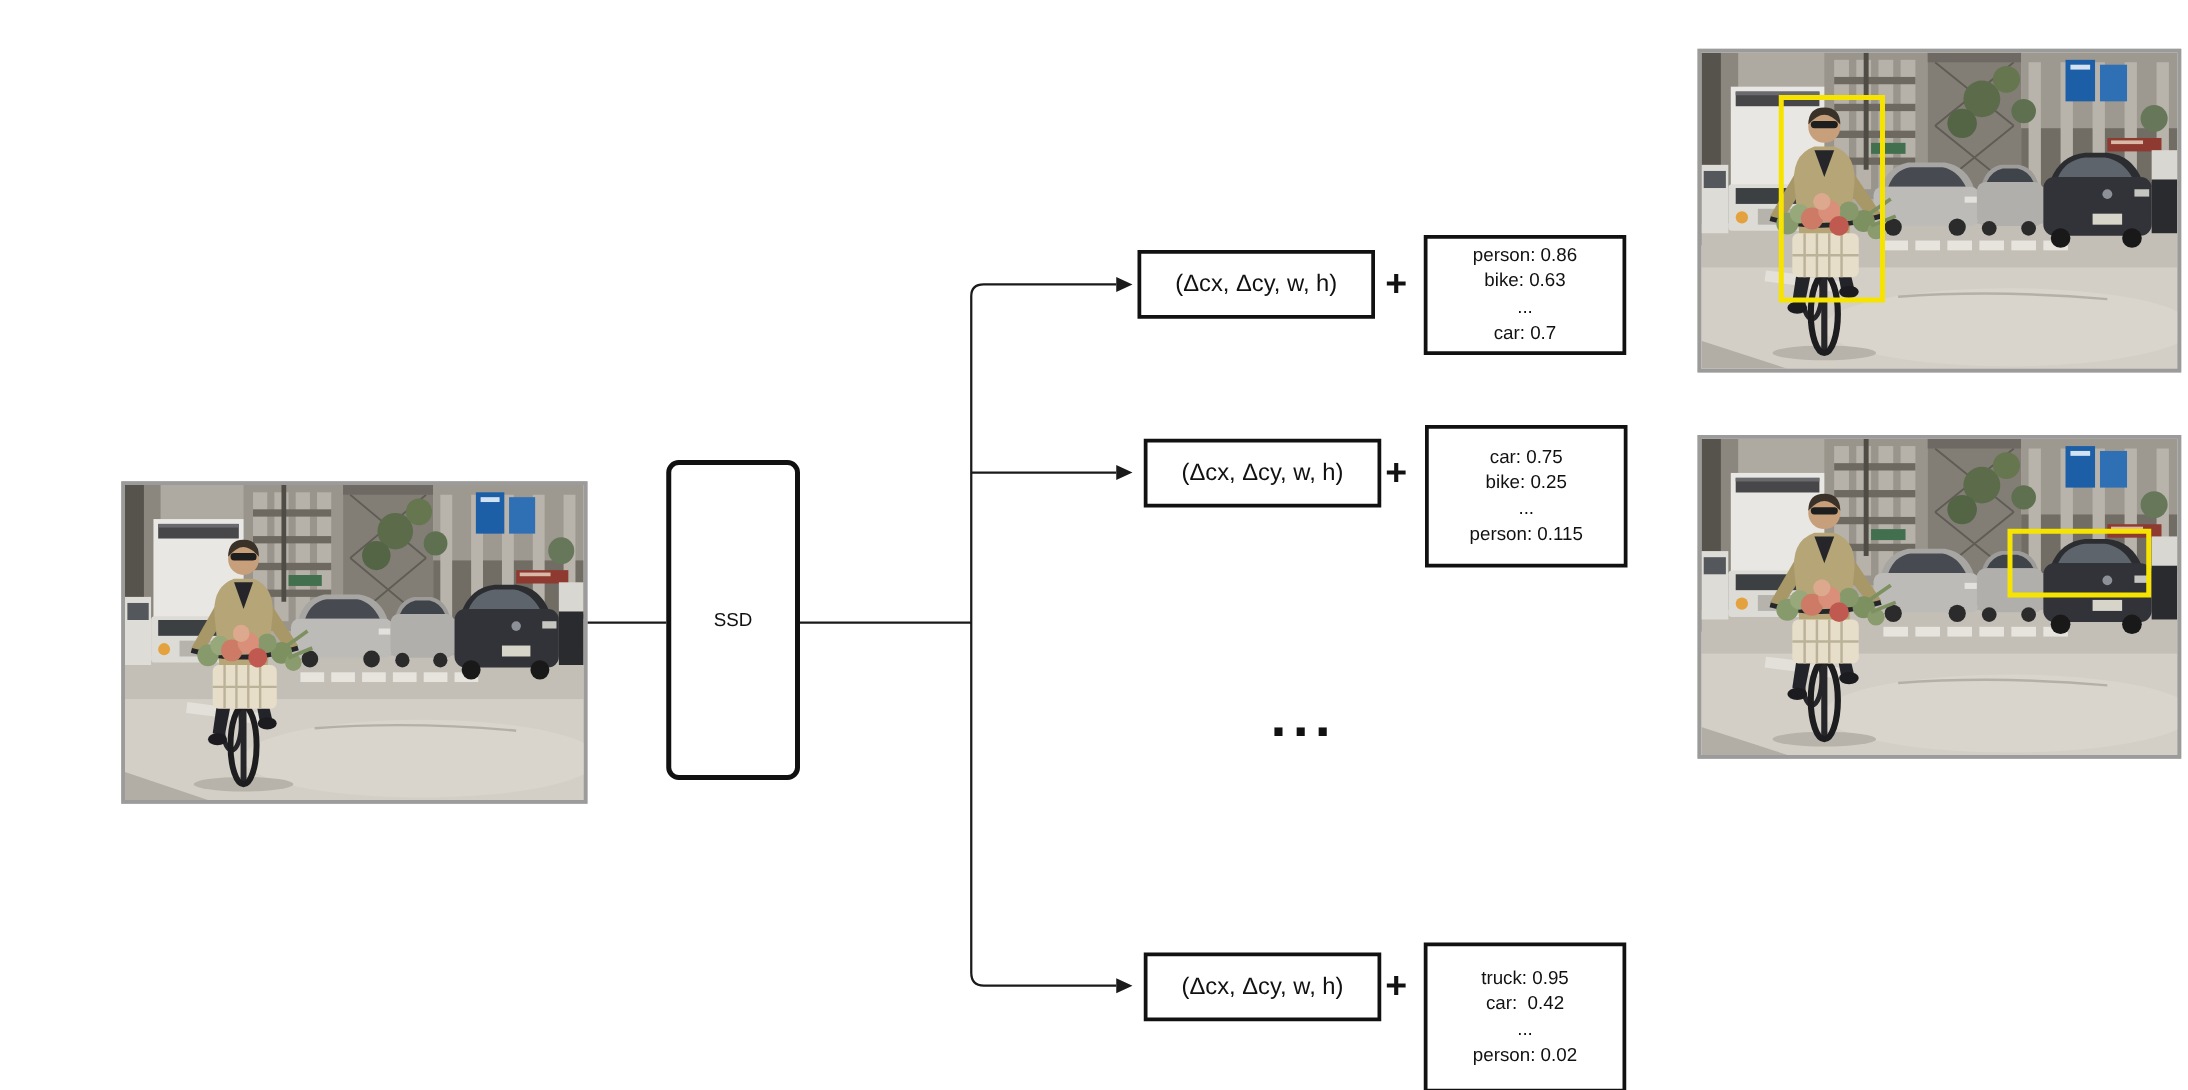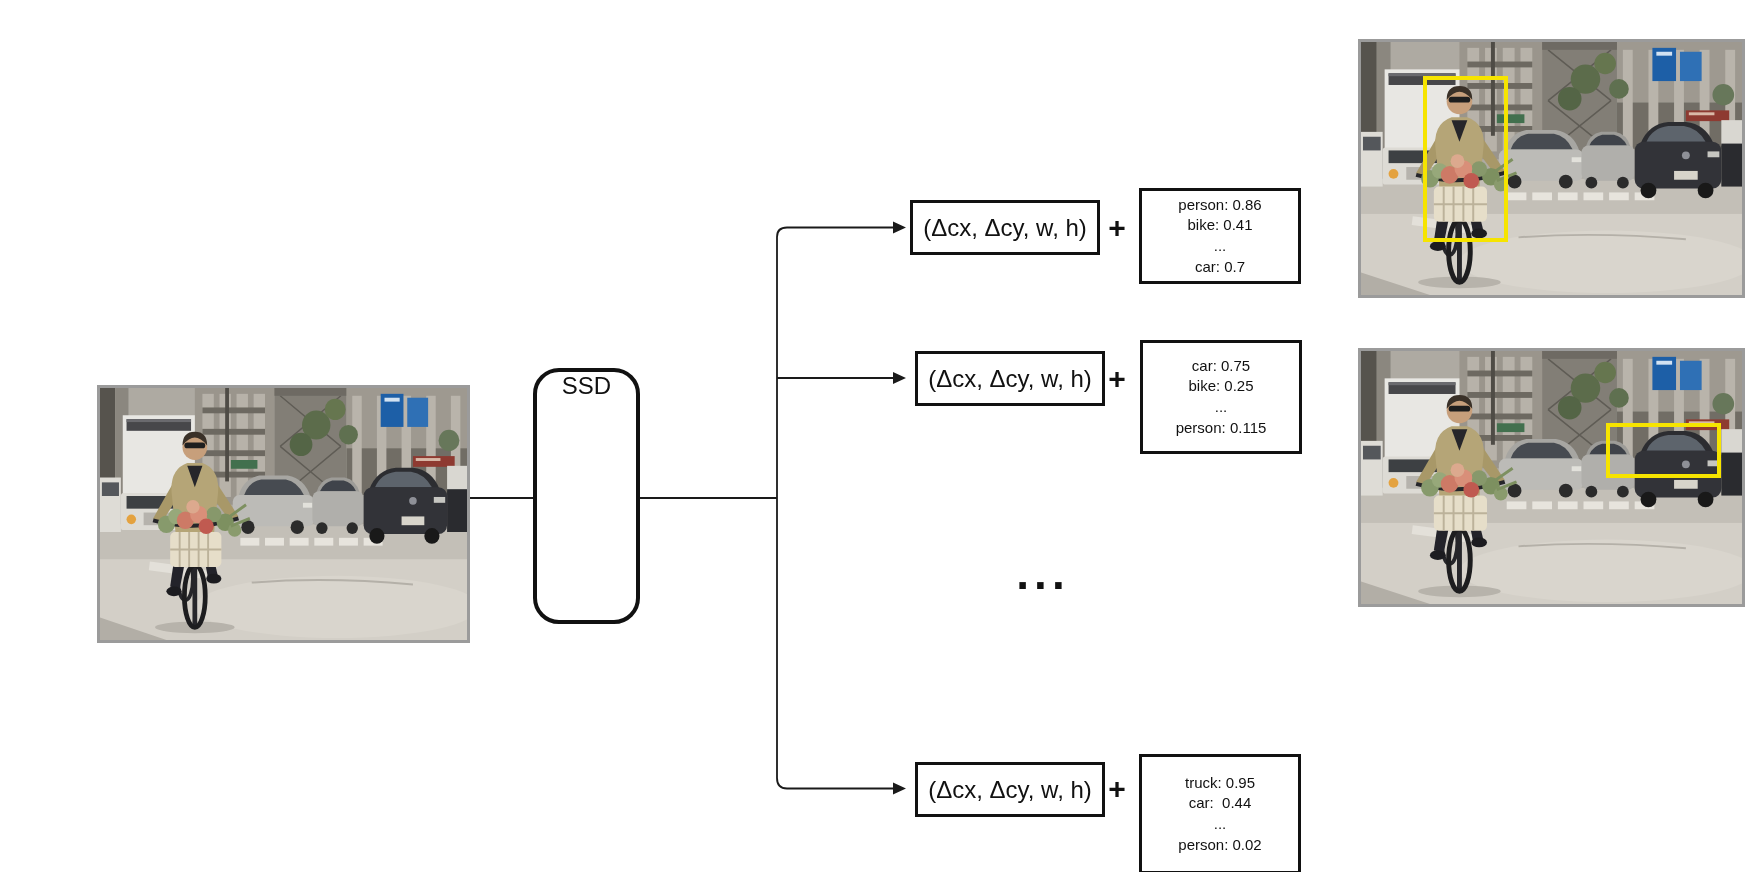--- a/index.html
+++ b/index.html
@@ -7,22 +7,22 @@
   .canvas{position:relative;width:1750px;height:872px;background:#fff;overflow:hidden;}
   .connectors{position:absolute;left:0;top:0;}
   .photo{position:absolute;border:3px solid #9b9b9b;box-sizing:border-box;background:#c8c4bc;overflow:hidden;}
   .photo svg{display:block;width:100%;height:100%;}
   .photo-input{left:57px;top:369px;width:373px;height:258px;}
   .photo-out1{left:1318px;top:23px;width:387px;height:259px;}
   .photo-out2{left:1318px;top:332px;width:387px;height:259px;}
   .det-box{position:absolute;border:4px solid #f6e400;box-sizing:border-box;}
   .det-person{left:62px;top:34px;width:85px;height:166px;}
   .det-car{left:245px;top:72px;width:115px;height:55px;}
-  .ssd-box{position:absolute;left:533px;top:368px;width:107px;height:256px;border:4px solid #111;border-radius:26px;box-sizing:border-box;background:#fff;display:flex;justify-content:center;font-size:24px;}
-  .delta-box{position:absolute;width:190px;height:55px;border:3px solid #111;box-sizing:border-box;background:#fff;display:flex;align-items:center;justify-content:center;font-size:24px;}
+  .ssd-box{position:absolute;left:533px;top:368px;width:107px;height:256px;border:4px solid #111;border-radius:10px;box-sizing:border-box;background:#fff;display:flex;align-items:center;justify-content:center;font-size:15px;}
+  .delta-box{position:absolute;width:190px;height:55px;border:3px solid #111;box-sizing:border-box;background:#fff;display:flex;align-items:center;justify-content:center;font-size:19px;}
   .d1{left:910px;top:200px;} .d2{left:915px;top:351px;} .d3{left:915px;top:762px;}
   .plus{position:absolute;width:28px;height:38px;line-height:38px;text-align:center;font-size:30px;font-weight:bold;}
   .p1{left:1103px;top:209px;} .p2{left:1103px;top:360px;} .p3{left:1103px;top:770px;}
   .score-box{position:absolute;width:162px;border:3px solid #111;box-sizing:border-box;background:#fff;display:flex;flex-direction:column;align-items:center;justify-content:center;font-size:15px;line-height:1.38;padding:6px 2px;margin-top:12px;}
   .s1{left:1139px;top:176px;height:96px;} .s2{left:1140px;top:328px;height:114px;} .s3{left:1139px;top:742px;height:120px;}
   .score-line{white-space:pre;}
   .ellipsis{position:absolute;left:1006px;top:550px;width:74px;text-align:center;font-size:46px;font-weight:bold;letter-spacing:5px;line-height:1;}
   .hidden-defs{position:absolute;width:0;height:0;overflow:hidden;}
 </style>
 </head>
@@ -179,21 +179,21 @@
   <div class="ssd-box">
     <span>SSD</span>
   </div>
 
   <div class="delta-box d1">
     <span>(Δcx, Δcy, w, h)</span>
   </div>
   <div class="plus p1">+</div>
   <div class="score-box s1">
     <div class="score-line">person: 0.86</div>
-    <div class="score-line">bike: 0.41</div>
+    <div class="score-line">bike: 0.63</div>
     <div class="score-line">...</div>
     <div class="score-line">car: 0.7</div>
   </div>
 
   <div class="delta-box d2">
     <span>(Δcx, Δcy, w, h)</span>
   </div>
   <div class="plus p2">+</div>
   <div class="score-box s2">
     <div class="score-line">car: 0.75</div>
@@ -203,21 +203,21 @@
   </div>
 
   <div class="ellipsis">...</div>
 
   <div class="delta-box d3">
     <span>(Δcx, Δcy, w, h)</span>
   </div>
   <div class="plus p3">+</div>
   <div class="score-box s3">
     <div class="score-line">truck: 0.95</div>
-    <div class="score-line">car:  0.44</div>
+    <div class="score-line">car:  0.42</div>
     <div class="score-line">...</div>
     <div class="score-line">person: 0.02</div>
   </div>
 
   <figure class="photo photo-out1" aria-label="same street photo with yellow detection box around the cyclist">
     <svg viewBox="0 0 387 259" preserveAspectRatio="none">
         <use href="#street-scene"></use>
       </svg>
     <div class="det-box det-person"></div>
   </figure>

